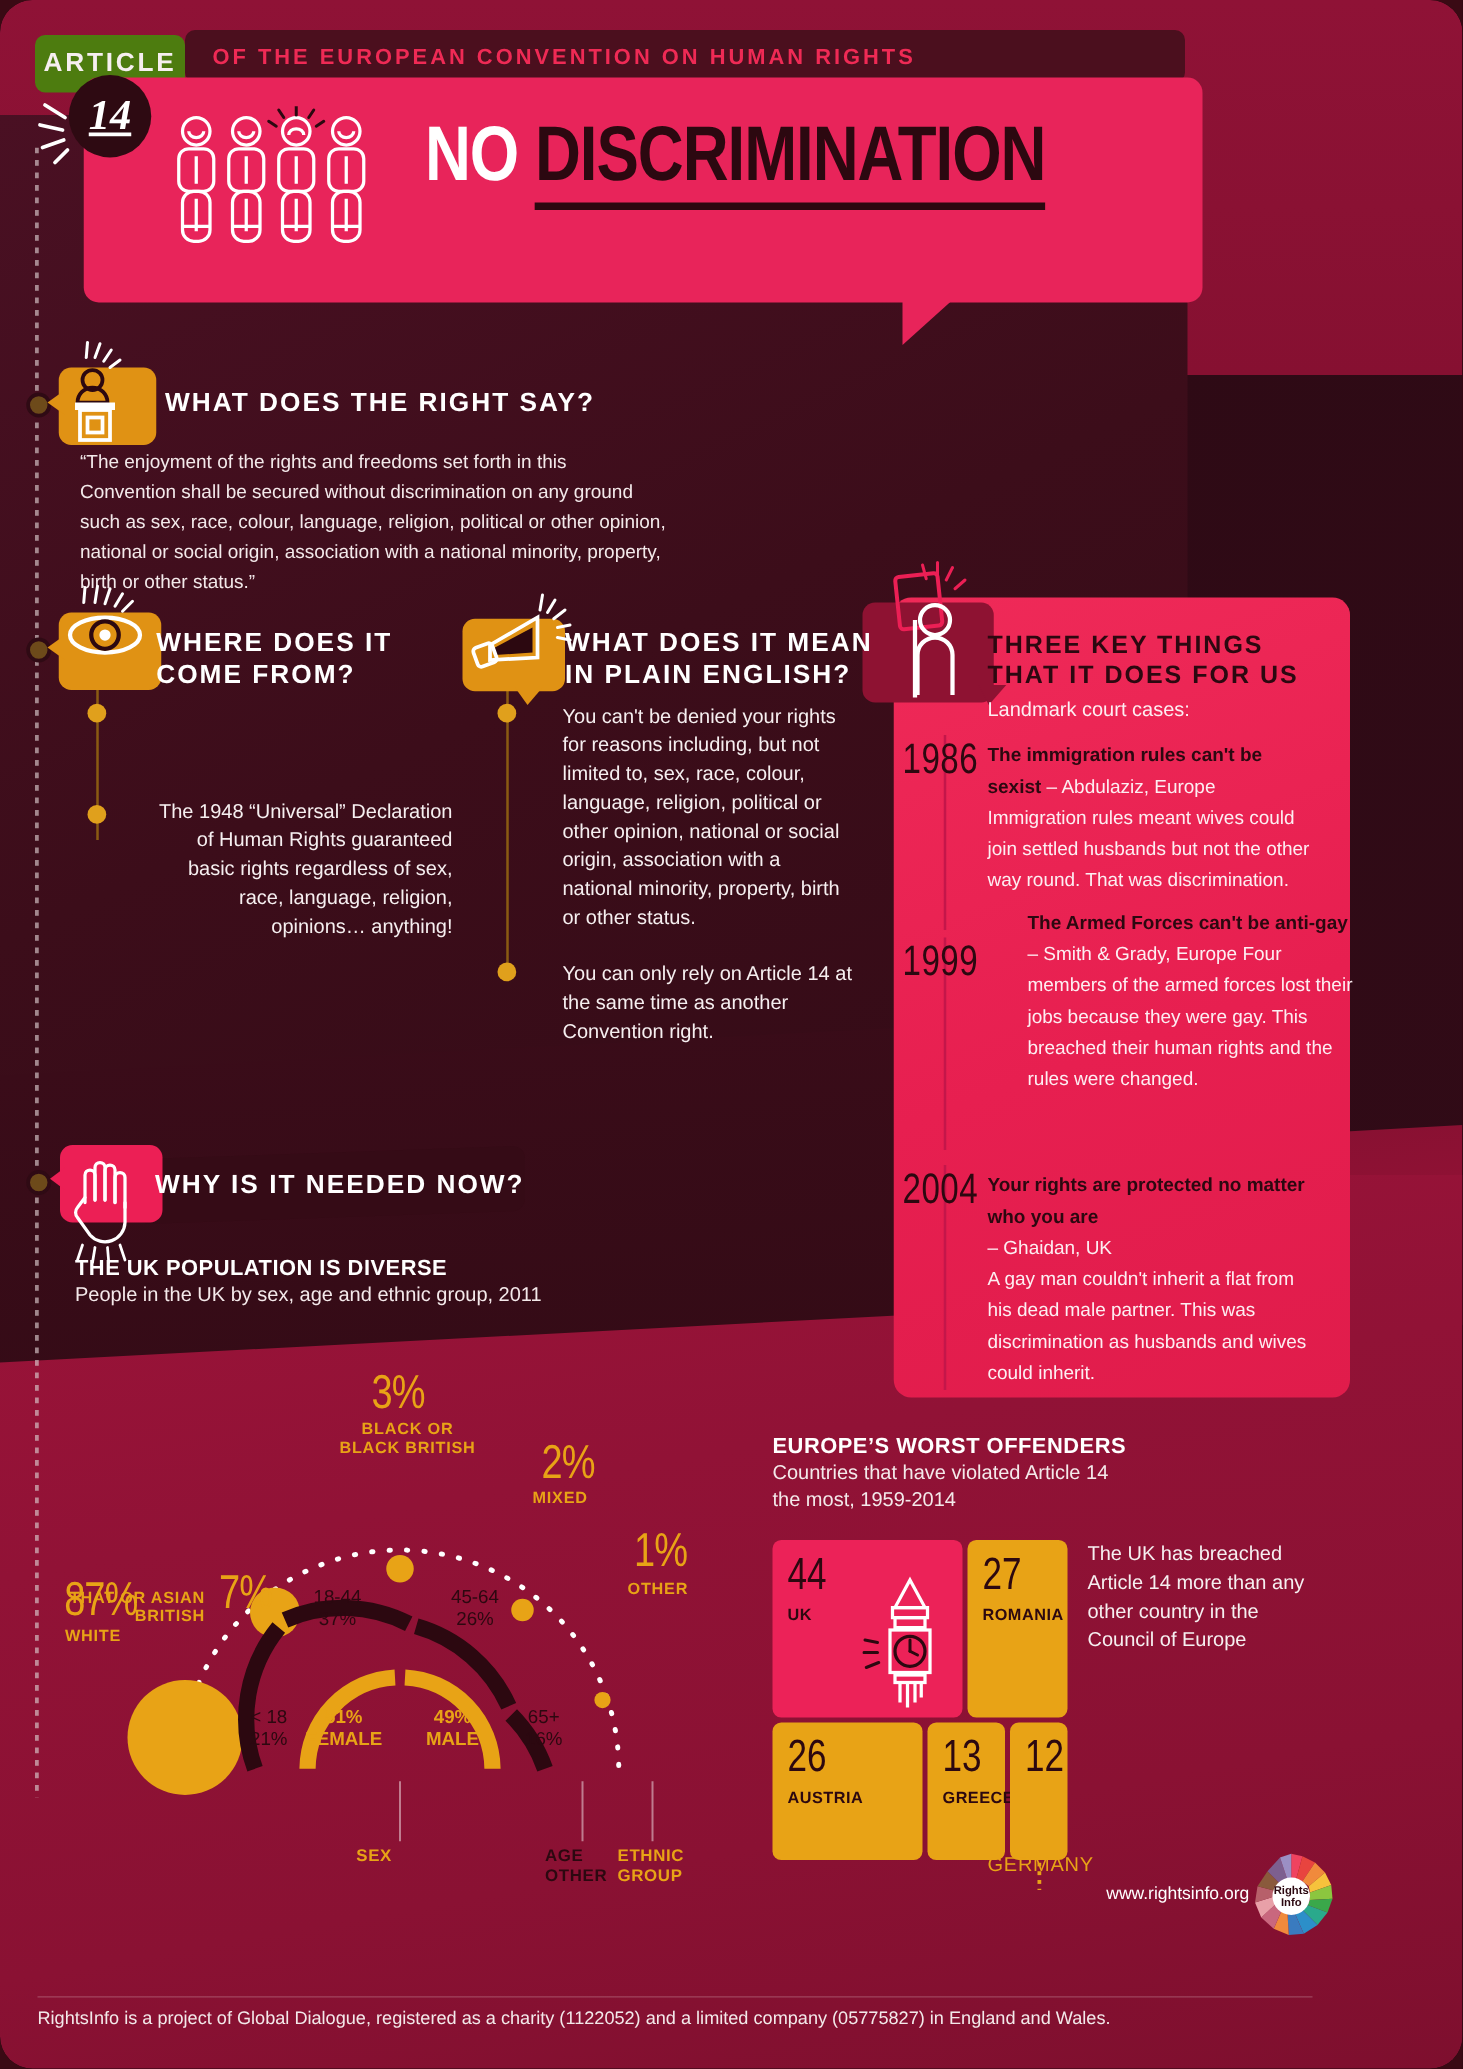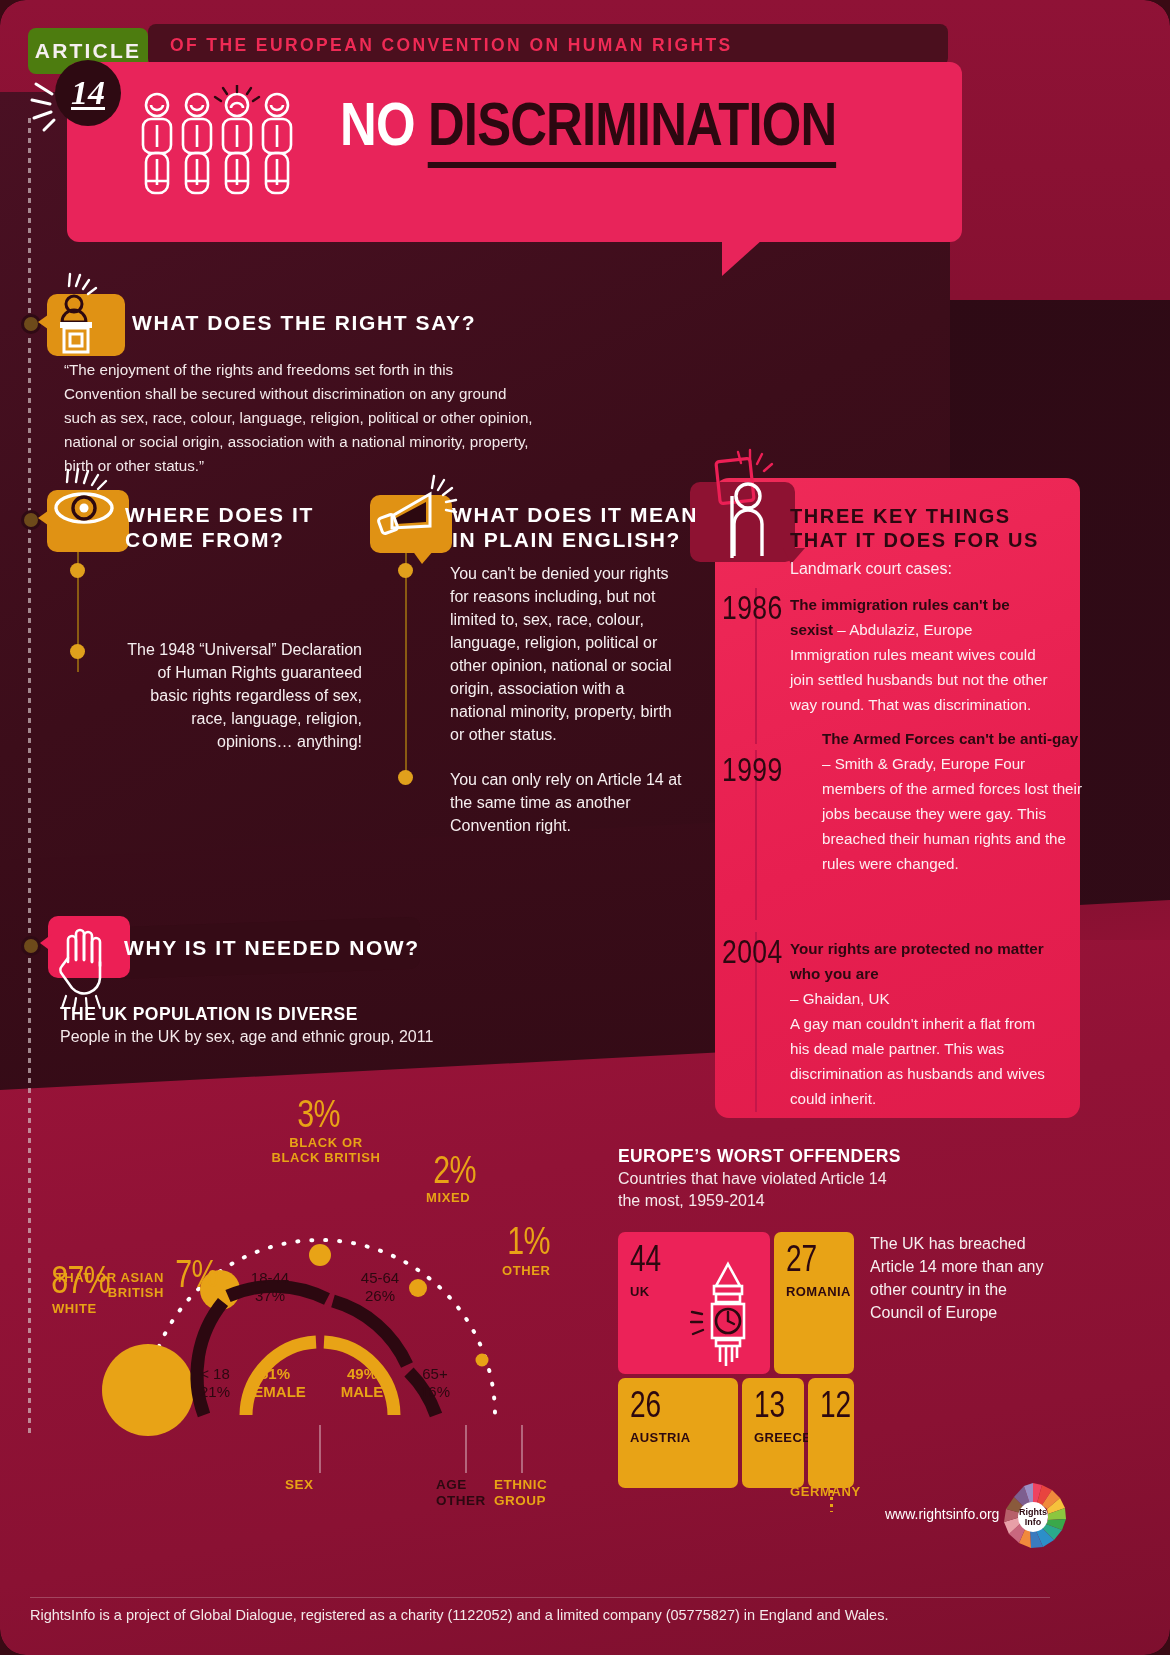--- a/index.html
+++ b/index.html
@@ -187,21 +187,21 @@
     position:absolute;left:12px;top:6px;color:#2c0810;
     font-family:"Liberation Sans Narrow","Liberation Sans",sans-serif;
     font-size:36px;transform:scaleX(.78);transform-origin:left top;
   }
   .tile .cname{
     position:absolute;left:12px;color:#2c0810;font-weight:bold;font-size:13px;letter-spacing:.4px;
   }
   .offender-note{
     position:absolute;color:#f6eff0;font-size:16px;line-height:23px;z-index:6;
   }
-  .germany-lab{position:absolute;color:#e8a316;font-weight:bold;font-size:13px;letter-spacing:.6px;z-index:6;}
+  .germany-lab{position:absolute;color:#e8a316;font-weight:normal;font-size:16px;letter-spacing:.6px;z-index:6;}
   .germany-dots{
     position:absolute;width:3px;height:22px;z-index:6;
     background-image:linear-gradient(#e8a316 50%,transparent 0);background-size:3px 7px;
   }
 
   
   .footer-rule{
     position:absolute;left:30px;top:1597px;width:1020px;height:1px;background:rgba(255,255,255,.22);z-index:6;
   }
   .footer-text{

